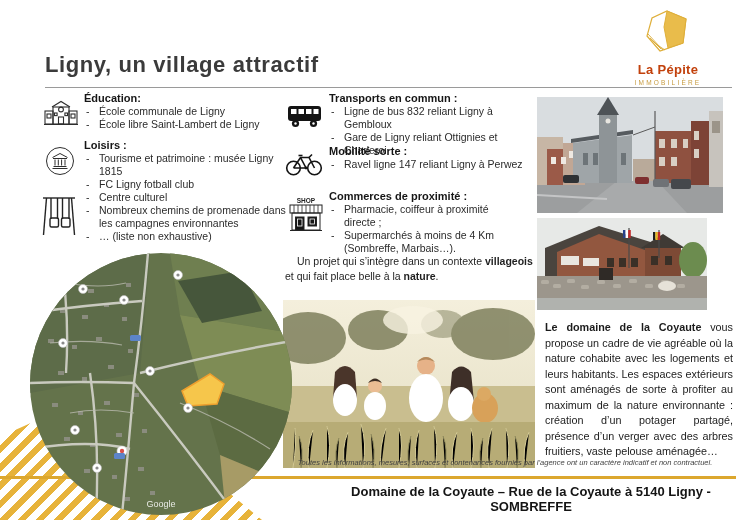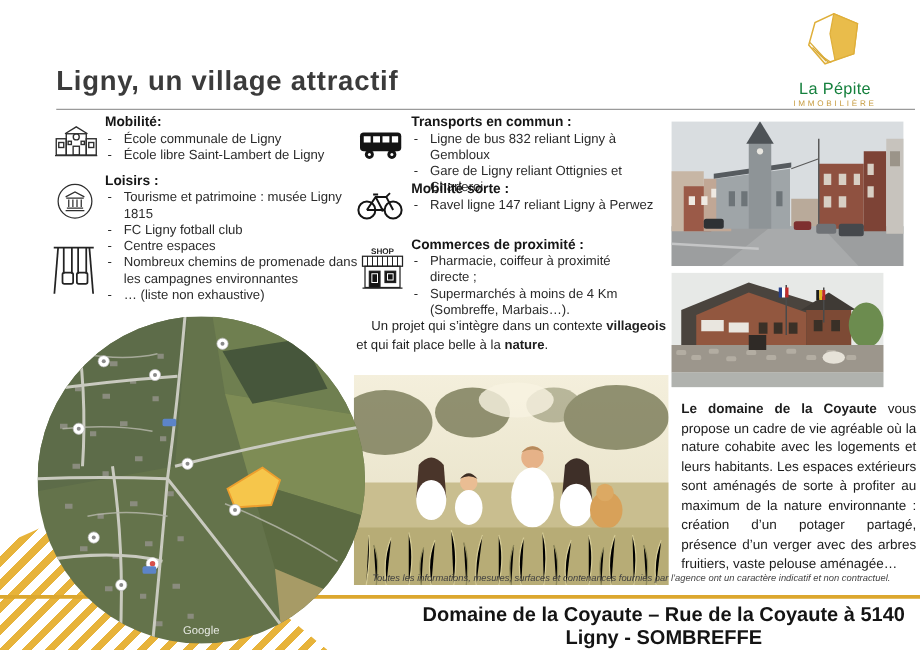--- a/index.html
+++ b/index.html
@@ -3,21 +3,21 @@
 <meta charset="utf-8">
 <style>
   html,body{margin:0;padding:0;}
   body{width:736px;height:520px;background:#ffffff;font-family:"Liberation Sans",sans-serif;overflow:hidden;}
   .page{position:relative;width:736px;height:520px;background:#fff;overflow:hidden;}
 
   
   .page-title{position:absolute;left:45px;top:52px;font-size:22px;font-weight:700;letter-spacing:.6px;color:#3b3b3b;}
   .header-rule{position:absolute;left:45px;right:4px;top:87px;height:1px;background:#9a9a9a;}
   .brand{position:absolute;top:10px;right:16px;width:104px;text-align:center;}
-  .brand-name{font-size:13px;font-weight:400;color:#15803d;margin-top:2px;letter-spacing:.3px;}
+  .brand-name{font-size:13px;font-weight:700;color:#c2410c;margin-top:2px;letter-spacing:.3px;}
   .brand-sub{font-size:6.5px;letter-spacing:2.2px;color:#c79b3f;margin-top:2px;}
 
   
   .section{position:absolute;}
   .sec-icon{position:absolute;left:0;top:8px;}
   .sec-body{margin-left:44px;}
   .sec-heading{font-size:11px;font-weight:700;color:#161616;margin:0 0 1px 0;}
   ul.dash{list-style:none;margin:0;padding:0;}
   ul.dash li{position:relative;padding-left:15px;font-size:10.5px;line-height:13px;color:#2b2b2b;}
   ul.dash li::before{content:"-";position:absolute;left:2px;}
@@ -37,21 +37,21 @@
   .map-circle{position:absolute;left:30px;top:253px;width:262px;height:262px;border-radius:50%;overflow:hidden;z-index:3;}
 
   
   .stripes{position:absolute;left:0;top:390px;width:262px;height:130px;
     background:repeating-linear-gradient(135deg,#e7b33a 0 6px,#ffffff 6px 13px);
     clip-path:polygon(0 36%,40% 0,100% 100%,0 100%);z-index:1;}
 
   
   .gold-line{position:absolute;left:0;right:0;top:476px;height:3px;background:#dca72e;z-index:1;}
   .disclaimer{position:absolute;left:292px;right:18px;top:458px;text-align:center;font-size:7.5px;font-style:italic;color:#3f3f3f;z-index:5;}
-  .footer-address{position:absolute;left:330px;right:4px;top:484px;text-align:center;font-size:16px;font-weight:700;color:#141414;z-index:5;}
+  .footer-address{position:absolute;left:330px;right:4px;top:484px;text-align:center;font-size:13px;font-weight:700;color:#141414;z-index:5;}
 
   
   .domain-text{position:absolute;left:545px;top:320px;width:188px;font-size:10.8px;line-height:15.5px;color:#1c1c1c;text-align:justify;z-index:4;}
   .domain-text b{font-weight:700;}
 </style>
 </head>
 <body>
 
 <div class="page">
 
@@ -85,21 +85,21 @@
         <circle cx="17" cy="10.5" r="2.4"></circle>
         <rect x="14.5" y="18" width="5" height="7"></rect>
         <rect x="3" y="15" width="4" height="4"></rect>
           <rect x="27" y="15" width="4" height="4"></rect>
         <rect x="10.5" y="14" width="2.6" height="2.6"></rect>
           <rect x="20.9" y="14" width="2.6" height="2.6"></rect>
         <line x1="0" y1="25.5" x2="34" y2="25.5"></line>
       </svg>
     </span>
     <div class="sec-body">
-      <p class="sec-heading">Mobilité:</p>
+      <p class="sec-heading">Éducation:</p>
       <ul class="dash">
         <li>École communale de Ligny</li>
         <li>École libre Saint-Lambert de Ligny</li>
       </ul>
     </div>
   </div>
 
   <div class="section" style="left:40px;top:139px;width:244px;">
     <span class="sec-icon" style="left:5px;top:7px;">
       <svg width="30" height="30" viewBox="0 0 30 30" fill="none" stroke="#2e2e2e" stroke-width="1">
@@ -125,21 +125,21 @@
         <line x1="21.5" y1="4" x2="21.5" y2="25"></line>
           <line x1="28" y1="4" x2="28" y2="25"></line>
         <rect x="20.5" y="24" width="8.5" height="9" rx="1.5"></rect>
       </svg>
     </span>
     <div class="sec-body">
       <p class="sec-heading">Loisirs :</p>
       <ul class="dash" style="width:202px;">
         <li>Tourisme et patrimoine : musée Ligny 1815</li>
         <li>FC Ligny fotball club</li>
-        <li>Centre espaces</li>
+        <li>Centre culturel</li>
         <li>Nombreux chemins de promenade dans les campagnes environnantes</li>
         <li>… (liste non exhaustive)</li>
       </ul>
     </div>
   </div>
 
   <div class="section" style="left:285px;top:92px;width:245px;">
     <span class="sec-icon" style="left:2px;top:11px;">
       <svg width="36" height="26" viewBox="0 0 36 26">
         <rect x="1" y="3" width="33" height="15" rx="3" fill="#141414"></rect>

